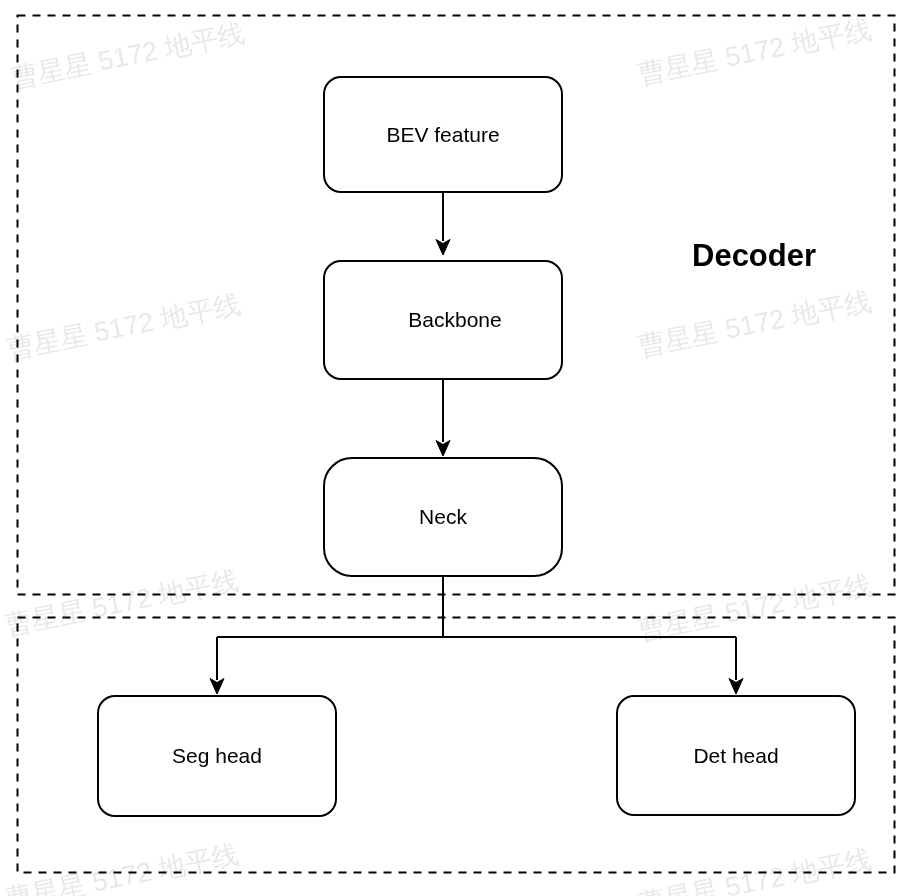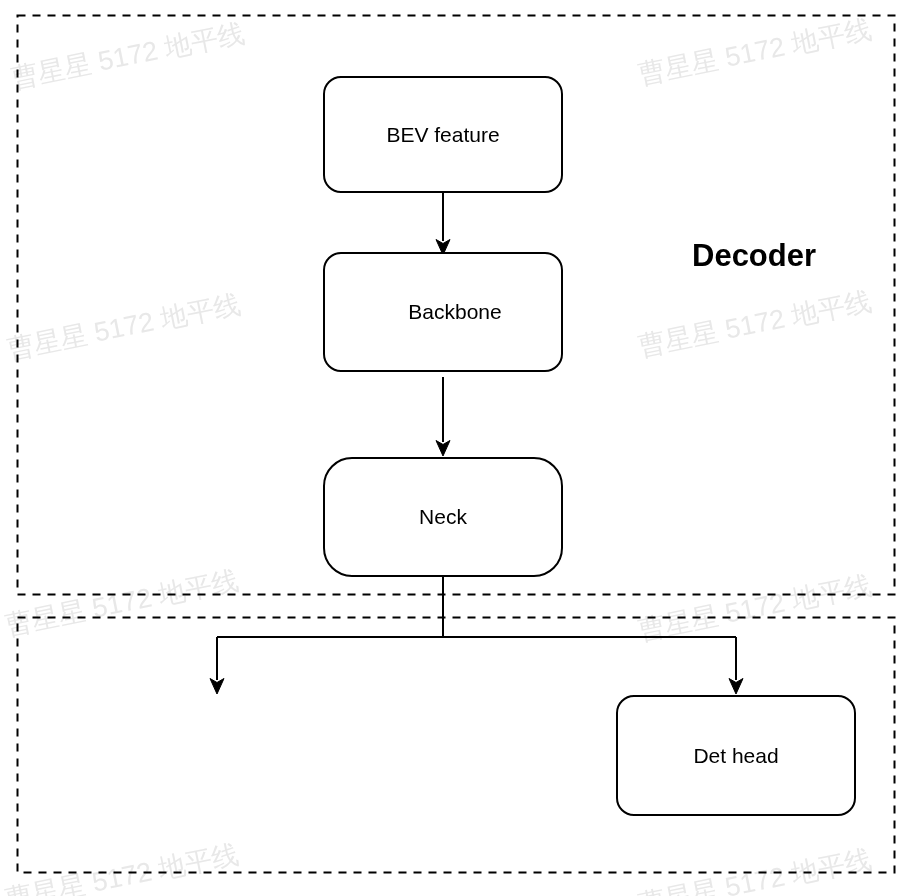--- a/index.html
+++ b/index.html
@@ -54,21 +54,21 @@
   .region-label {
     position: absolute;
     font-size: 31px;
     font-weight: bold;
     color: #000000;
     white-space: nowrap;
     z-index: 3;
   }
   
   #node-bev      { left: 323px; top:  76px; width: 240px; height: 117px; }
-  #node-backbone { left: 323px; top: 252px; width: 240px; height: 120px; padding-left: 24px; }
+  #node-backbone { left: 323px; top: 260px; width: 240px; height: 120px; padding-left: 24px; }
   #node-neck     { left: 323px; top: 457px; width: 240px; height: 120px; border-radius: 29px; }
   #node-seg      { left:  97px; top: 695px; width: 240px; height: 122px; }
   #node-det      { left: 616px; top: 695px; width: 240px; height: 121px; }
   #label-encoder { left: 692px; top: 238px; }
   #label-decoder { left: 393px; top: 816px; }
   
   #wm-l1 { left: -12px; top:  39px; }
   #wm-r1 { left: 615px; top:  35px; }
   #wm-l2 { left: -16px; top: 310px; }
   #wm-r2 { left: 615px; top: 307px; }
@@ -114,19 +114,22 @@
 
   <div class="node" id="node-bev">
     <span class="node-label">BEV feature</span>
   </div>
   <div class="node" id="node-backbone">
     <span class="node-label">Backbone</span>
   </div>
   <div class="node" id="node-neck">
     <span class="node-label">Neck</span>
   </div>
+  <div class="node" id="node-seg">
+    <span class="node-label">Seg head</span>
+  </div>
   <div class="node" id="node-det">
     <span class="node-label">Det head</span>
   </div>
 
   <div class="region-label" id="label-encoder">Decoder</div>
 
 </div>
 
 </body></html>

